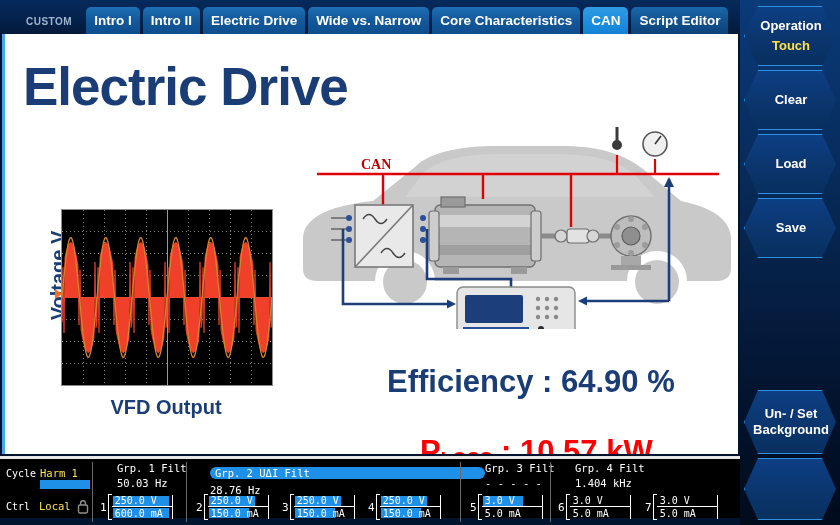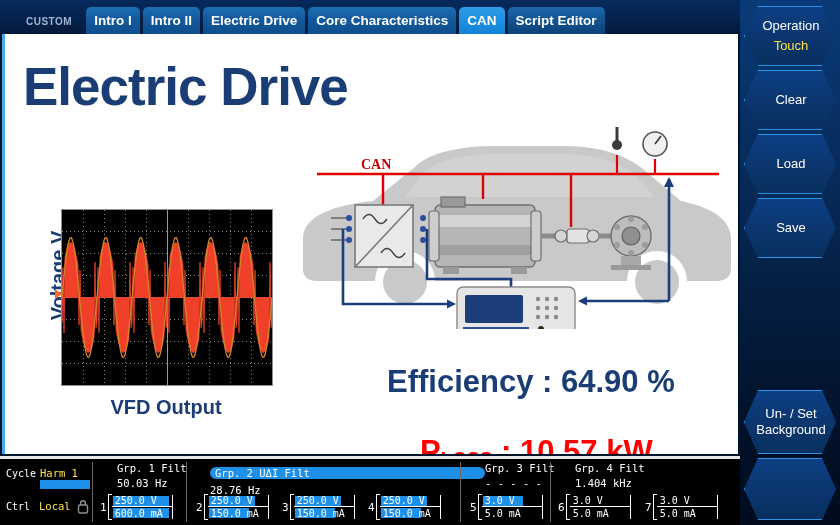--- a/index.html
+++ b/index.html
@@ -52,28 +52,28 @@
      letter-spacing:0px;white-space:nowrap;}
   #ploss{position:absolute;left:415px;top:400px;color:#ff0000;font-size:31px;font-weight:bold;
      white-space:nowrap;}
   #ploss .sub{font-size:19px;vertical-align:baseline;position:relative;top:3px;}
 
   
   #sidebar{position:absolute;left:740px;top:0;width:100px;height:525px;
      background:linear-gradient(180deg,#0a3a78 0%,#072a58 35%,#03142f 75%,#000b1c 100%);}
   .skey{position:absolute;left:4px;width:92px;color:#fff;
      display:flex;flex-direction:column;align-items:center;justify-content:center;
-     font-size:13px;font-weight:normal;text-align:center;line-height:1.25;
+     font-size:13px;font-weight:bold;text-align:center;line-height:1.25;
      background:linear-gradient(180deg,#0d3f84 0%,#0b366f 50%,#08305f 100%);
      border:1.5px solid #2f8fe0;
      clip-path:polygon(14px 0,78px 0,92px 50%,78px 100%,14px 100%,0 50%);}
   .skey .sub2{color:#ffe14d;margin-top:4px;}
 
   
-  #statusbar{position:absolute;left:0;top:456px;width:740px;height:69px;background:#000;
+  #statusbar{position:absolute;left:0;top:456px;width:740px;height:62px;background:#000;
      color:#fff;font-family:"DejaVu Sans Mono","Liberation Mono",monospace;}
   #sb-topline{position:absolute;left:0;top:0;width:740px;height:3px;background:#e8e8e8;}
   .vsep{position:absolute;top:6px;width:1px;height:60px;background:#6a6a6a;}
 
   #cyc{position:absolute;left:4px;top:8px;width:88px;height:56px;}
   .lbl{color:#ffffff;font-size:10px;}
   .yel{color:#ffe14d;font-size:10.5px;}
   .bluebar{background:#1e90e8;height:9px;}
 
   .grp{position:absolute;top:6px;margin-left:20px;}
@@ -96,20 +96,21 @@
 <body>
 
 <div id="app">
 
   <div id="tabbar">
     <div id="custom-label">CUSTOM</div>
     <div id="tabs-holder" style="display:flex;align-items:flex-end;">
         <div class="tab">Intro I</div>
         <div class="tab">Intro II</div>
         <div class="tab">Electric Drive</div>
+        <div class="tab">Wide vs. Narrow</div>
         <div class="tab">Core Characteristics</div>
         <div class="tab selected">CAN</div>
         <div class="tab plain">Script Editor</div>
       </div>
   </div>
 
   <div id="panel">
 
     <div id="title">Electric Drive</div>
 

